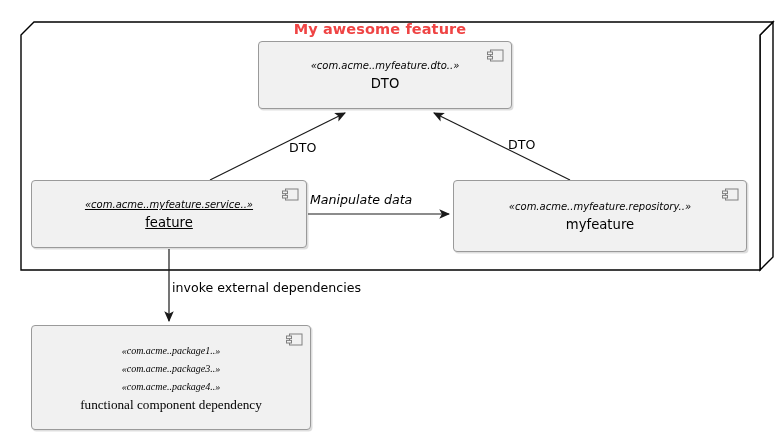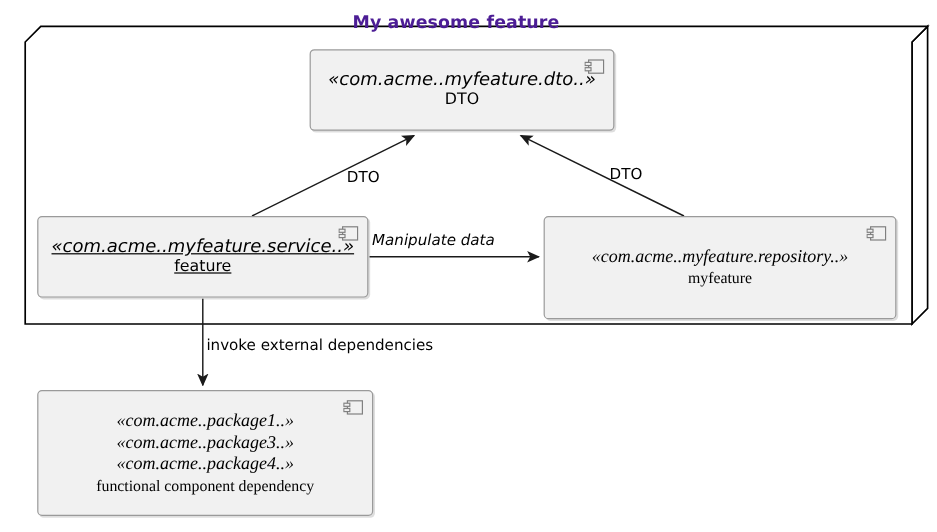--- a/index.html
+++ b/index.html
@@ -29,44 +29,44 @@
     position: absolute;
     left: 0;
     top: 0;
     width: 781px;
     height: 275px;
     pointer-events: none;
   }
   #package-title {
     position: absolute;
     left: 0;
-    top: 11px;
+    top: 21px;
     width: 760px;
     text-align: center;
     font-size: 14.5px;
     font-weight: bold;
-    color: #4c1d95;
+    color: #ef4444;
     letter-spacing: 0.1px;
   }
   
   .component {
     position: absolute;
     box-sizing: border-box;
     background: #F1F1F1;
     border: 1px solid #9A9A9A;
     border-radius: 4px;
     box-shadow: 1.5px 1.5px 0 0 rgba(0,0,0,0.13);
     display: flex;
     flex-direction: column;
     align-items: center;
     justify-content: center;
   }
   .stereotype {
     font-style: italic;
-    font-size: 15px;
+    font-size: 10px;
     color: #000000;
     line-height: 16.5px;
     white-space: nowrap;
   }
   .cname {
     font-size: 13.2px;
     color: #000000;
     line-height: 17px;
     white-space: nowrap;
   }
@@ -81,21 +81,21 @@
   .edge-label {
     position: absolute;
     font-size: 12.6px;
     color: #000000;
     white-space: nowrap;
     background: transparent;
   }
   
   #comp-dto        { left: 258px; top: 41px;  width: 254px; height: 68px; }
   #comp-service    { left: 31px;  top: 180px; width: 276px; height: 68px; text-decoration: underline; }
-  #comp-repository { left: 453px; top: 180px; width: 294px; height: 86px; font-family: Liberation Serif, serif; }
+  #comp-repository { left: 453px; top: 180px; width: 294px; height: 72px; }
   #comp-dependency { left: 31px;  top: 325px; width: 280px; height: 105px;
                      justify-content: center; font-family: Liberation Serif, serif; }
   #comp-dependency .stereotype,
   #comp-dependency .cname { line-height: 18px; }
 
   #label-dto-left   { left: 289px; top: 140px; }
   #label-dto-right  { left: 508px; top: 137px; }
   #label-manipulate { left: 310px; top: 192px; font-style: italic; }
   #label-invoke     { left: 172px; top: 280px; }
 </style>

